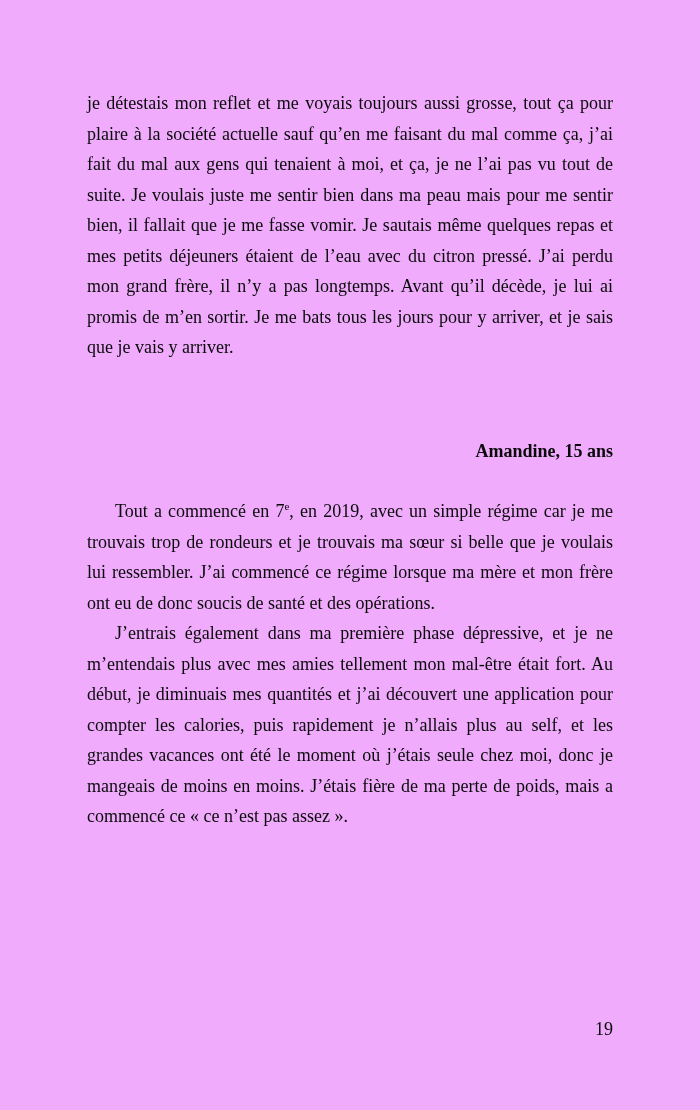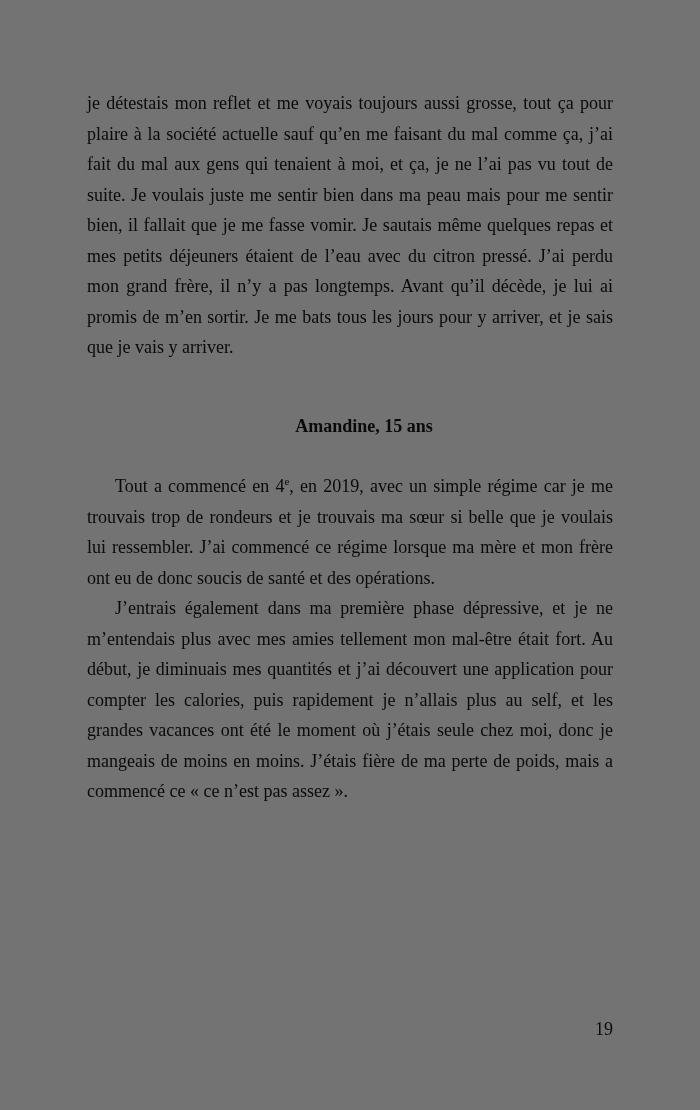--- a/index.html
+++ b/index.html
@@ -4,21 +4,21 @@
 <style>
   html, body {
     margin: 0;
     padding: 0;
     background: #ffffff;
   }
   .book-page {
     position: relative;
     width: 700px;
     height: 1110px;
-    background: #737373;
+    background: #f0abfc;
     box-sizing: border-box;
     font-family: "Liberation Serif", "DejaVu Serif", serif;
     color: #0a0a0a;
     overflow: hidden;
   }
   .text-block {
     position: absolute;
     left: 87px;
     top: 88px;
     width: 526px;
@@ -27,26 +27,26 @@
     text-align: justify;
   }
   p {
     margin: 0;
     padding: 0;
   }
   p.indented {
     text-indent: 28px;
   }
   h2.section-heading {
-    margin: 48px 0 30px 0;
+    margin: 73px 0 30px 0;
     padding: 0;
     font-size: 18px;
     line-height: 30.5px;
     font-weight: bold;
-    text-align: center;
+    text-align: right;
     text-indent: 28px;
   }
   sup.ord {
     font-size: 11px;
     line-height: 0;
     vertical-align: super;
   }
   .page-number {
     position: absolute;
     right: 87px;
@@ -59,20 +59,20 @@
 </head>
 <body>
 
 <div class="book-page">
   <div class="text-block">
 
     <p>je détestais mon reflet et me voyais toujours aussi grosse, tout ça pour plaire à la société actuelle sauf qu’en me faisant du mal comme ça, j’ai fait du mal aux gens qui tenaient à moi, et ça, je ne l’ai pas vu tout de suite. Je voulais juste me sentir bien dans ma peau mais pour me sentir bien, il fallait que je me fasse vomir. Je sautais même quelques repas et mes petits déjeuners étaient de l’eau avec du citron pressé. J’ai perdu mon grand frère, il n’y a pas longtemps. Avant qu’il décède, je lui ai promis de m’en sortir. Je me bats tous les jours pour y arriver, et je sais que je vais y arriver.</p>
 
     <h2 class="section-heading">Amandine, 15 ans</h2>
 
-    <p class="indented"><span>Tout a commencé en 4</span><sup class="ord">e</sup><span>, en 2019, avec un simple régime car je me trouvais trop de rondeurs et je trouvais ma sœur si belle que je voulais lui ressembler. J’ai commencé ce régime lorsque ma mère et mon frère ont eu de donc soucis de santé et des opérations.</span></p>
+    <p class="indented"><span>Tout a commencé en 7</span><sup class="ord">e</sup><span>, en 2019, avec un simple régime car je me trouvais trop de rondeurs et je trouvais ma sœur si belle que je voulais lui ressembler. J’ai commencé ce régime lorsque ma mère et mon frère ont eu de donc soucis de santé et des opérations.</span></p>
 
     <p class="indented">J’entrais également dans ma première phase dépressive, et je ne m’entendais plus avec mes amies tellement mon mal-être était fort. Au début, je diminuais mes quantités et j’ai découvert une application pour compter les calories, puis rapidement je n’allais plus au self, et les grandes vacances ont été le moment où j’étais seule chez moi, donc je mangeais de moins en moins. J’étais fière de ma perte de poids, mais a commencé ce « ce n’est pas assez ».</p>
 
   </div>
 
   <div class="page-number">19</div>
 </div>
 
 </body></html>

